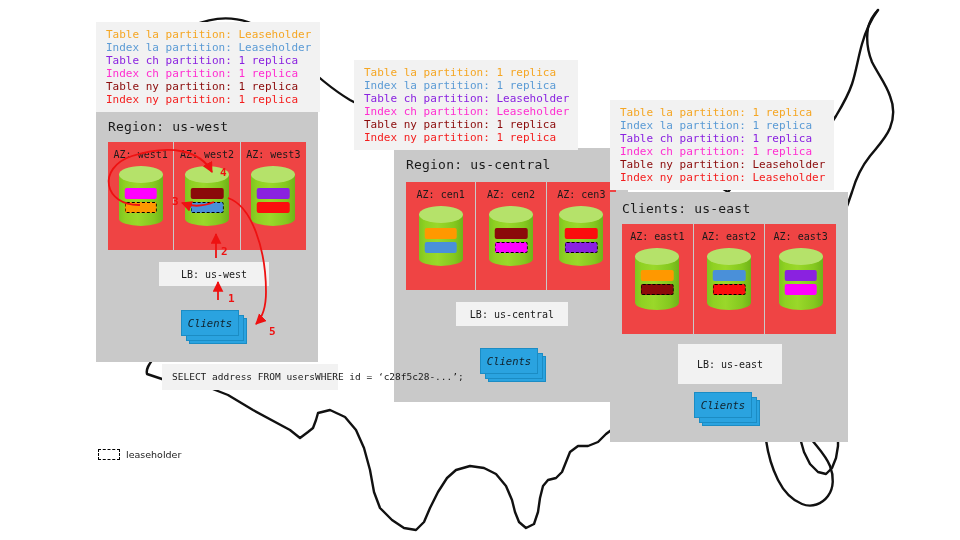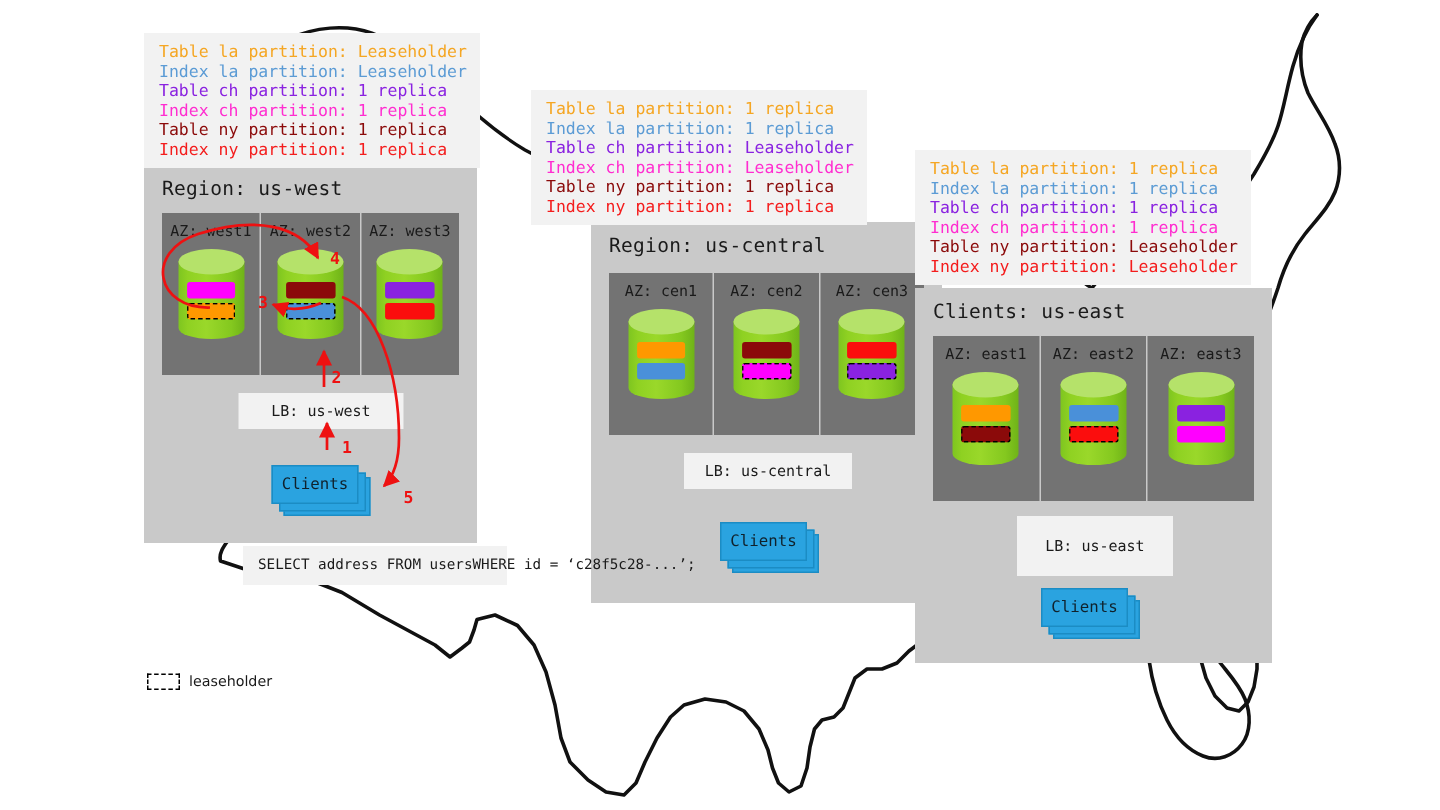--- a/index.html
+++ b/index.html
@@ -18,21 +18,21 @@
     font-size:11px;line-height:13px;white-space:pre;
     padding:6px 8px 6px 10px;
   }
   .note .ln{display:block;}
 
   
   .region{position:absolute;background:#c9c9c9;}
   .region-title{
     position:absolute;left:12px;top:9px;font-size:13px;color:#1a1a1a;letter-spacing:.2px;
   }
-  .az-strip{position:absolute;background:#737373;display:flex;}
+  .az-strip{position:absolute;background:#ef4444;display:flex;}
   .az{position:relative;flex:1 1 0;box-sizing:border-box;}
   .az + .az{border-left:1px solid #c9c9c9;}
   .az-label{
     position:absolute;left:0;right:0;top:7px;text-align:center;
     font-size:10px;color:#1a1a1a;
   }
 
   
   .cyl{position:absolute;left:50%;transform:translateX(-50%);}
   .cyl .body{
@@ -56,21 +56,21 @@
     font-size:10px;color:#1a1a1a;
     display:flex;align-items:center;justify-content:center;white-space:nowrap;
   }
 
   
   .clients{position:absolute;}
   .clients .sheet{position:absolute;background:#2aa3e0;border:1px solid #1b8cc4;}
   .clients .front{
     position:absolute;left:0;top:0;background:#2aa3e0;border:1px solid #1b8cc4;
     display:flex;align-items:center;justify-content:center;
-    font-size:10.5px;color:#10212b;
+    font-size:10.5px;color:#10212b;font-style:italic;
   }
 
   
   .sql{position:absolute;background:#f2f2f2;font-size:9.5px;line-height:14px;
        padding:6px 10px;white-space:pre;color:#1a1a1a;}
 
   
   .legend{position:absolute;display:flex;align-items:flex-end;gap:6px;}
   .legend .swatch{width:22px;height:11px;border:1.6px dashed #000;box-sizing:border-box;}
   .legend .txt{font-size:9.5px;color:#1a1a1a;font-family:"DejaVu Sans","Liberation Sans",sans-serif;}

